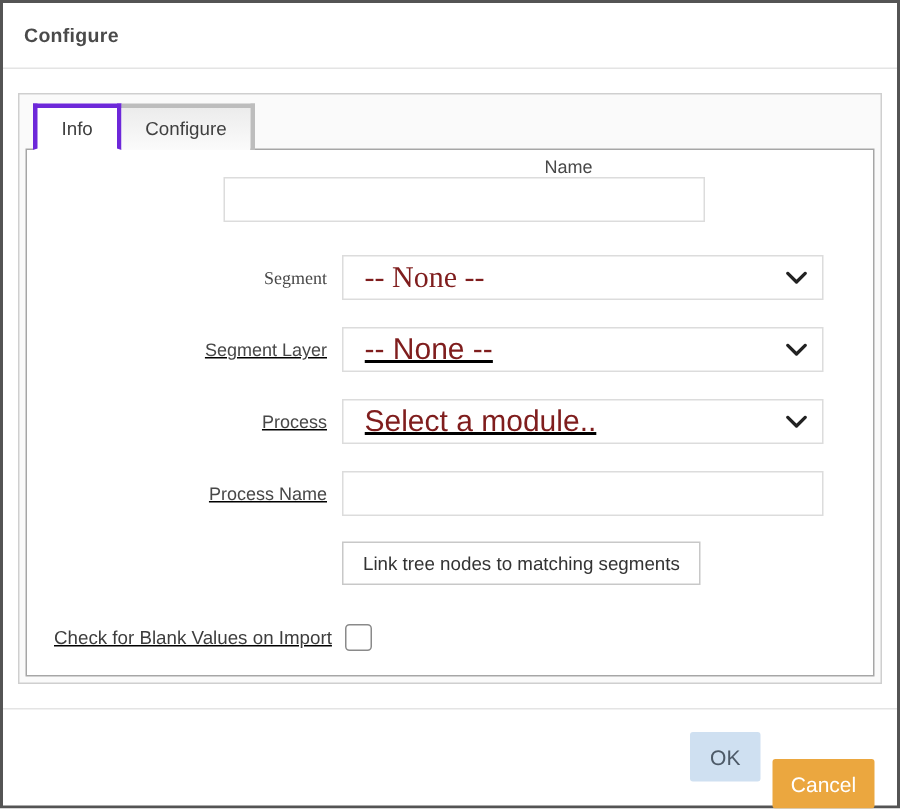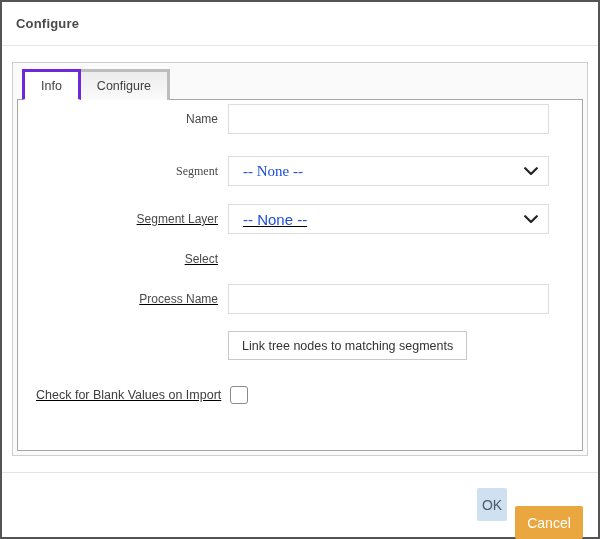--- a/index.html
+++ b/index.html
@@ -93,25 +93,25 @@
   .select-box {
     width: 321px; height: 30px;
     border: 1px solid #dcdcdc;
     background: #ffffff;
     display: flex; align-items: center;
     padding: 0 10px 0 14px;
     cursor: pointer;
   }
   .select-value {
     flex: 1 1 auto;
-    font-size: 15px; color: #1d4ed8;
+    font-size: 20px; color: #7f1d1d;
     white-space: nowrap; overflow: hidden;
   }
   .select-box svg { flex: 0 0 auto; display: block; }
-  .mt-name { margin-top: 0; }
+  .mt-name { margin-top: 0; flex-direction: column; }
   .mt-seg  { margin-top: 22px; font-family: Liberation Serif, serif; }
   .mt-std  { margin-top: 18px; text-decoration: underline; }
   .mt-btn  { margin-top: 17px; align-items: center; }
   .mt-chk  { margin-top: 26px; text-decoration: underline; }
   .link-btn {
     margin-left: 192px;
     height: 29px;
     padding: 0 13px;
     border: 1px solid #c8c8c8;
     background: #ffffff;
@@ -140,21 +140,21 @@
   }
   .btn {
     height: 33px;
     border: none; border-radius: 2px;
     font-family: "Liberation Sans", sans-serif;
     font-size: 14px;
     cursor: pointer;
     display: flex; align-items: center; justify-content: center;
   }
   .btn-ok {
-    width: 30px;
+    width: 47px;
     background: #cfe0f1; color: #4d5a68;
   }
   .btn-cancel {
     width: 68px;
     background: #eba73f; color: #ffffff; margin-top: 18px;
   }
 </style>
 </head>
 <body>
 
@@ -201,21 +201,29 @@
             <span class="select-value">-- None --</span>
             <span>
               <svg width="14" height="9" viewBox="0 0 14 9">
                   <path d="M1.2 1.2 L7 7 L12.8 1.2" fill="none" stroke="#222222" stroke-width="2.2" stroke-linecap="round" stroke-linejoin="round"></path>
                 </svg>
             </span>
           </div>
         </div>
 
         <div class="form-row mt-std">
-          <label class="row-label">Select</label>
+          <label class="row-label">Process</label>
+          <div class="select-box field">
+            <span class="select-value">Select a module..</span>
+            <span>
+              <svg width="14" height="9" viewBox="0 0 14 9">
+                  <path d="M1.2 1.2 L7 7 L12.8 1.2" fill="none" stroke="#222222" stroke-width="2.2" stroke-linecap="round" stroke-linejoin="round"></path>
+                </svg>
+            </span>
+          </div>
         </div>
 
         <div class="form-row mt-std">
           <label class="row-label">Process Name</label>
           <input class="text-input" type="text" value="" style="">
         </div>
 
         <div class="form-row mt-btn">
           <button class="link-btn">Link tree nodes to matching segments</button>
         </div>

